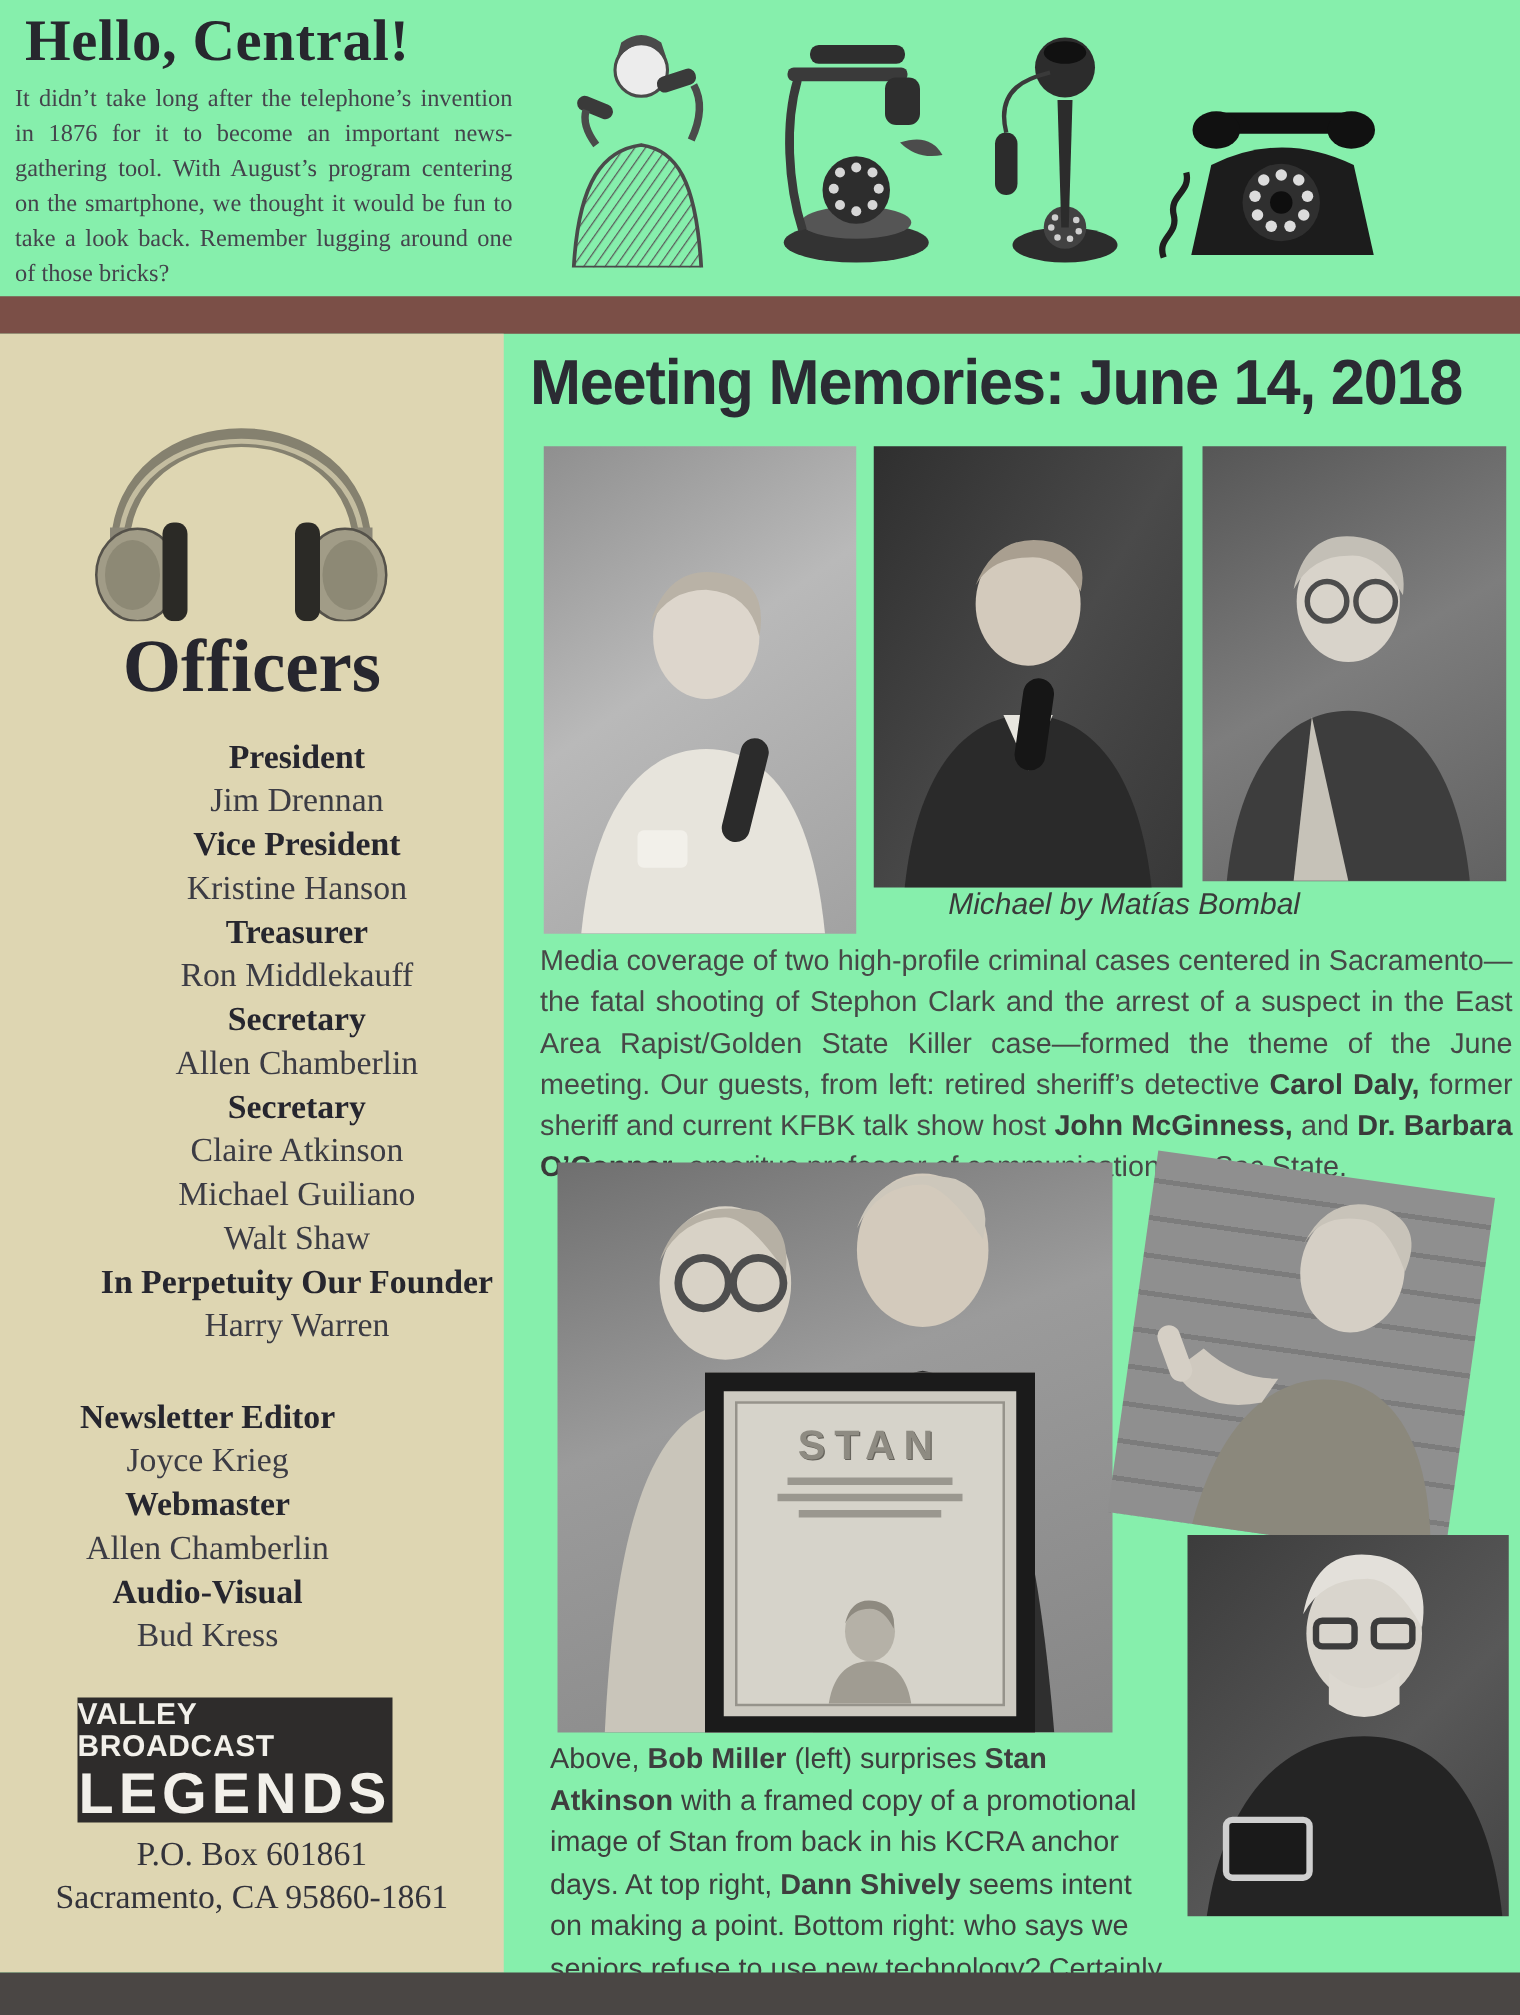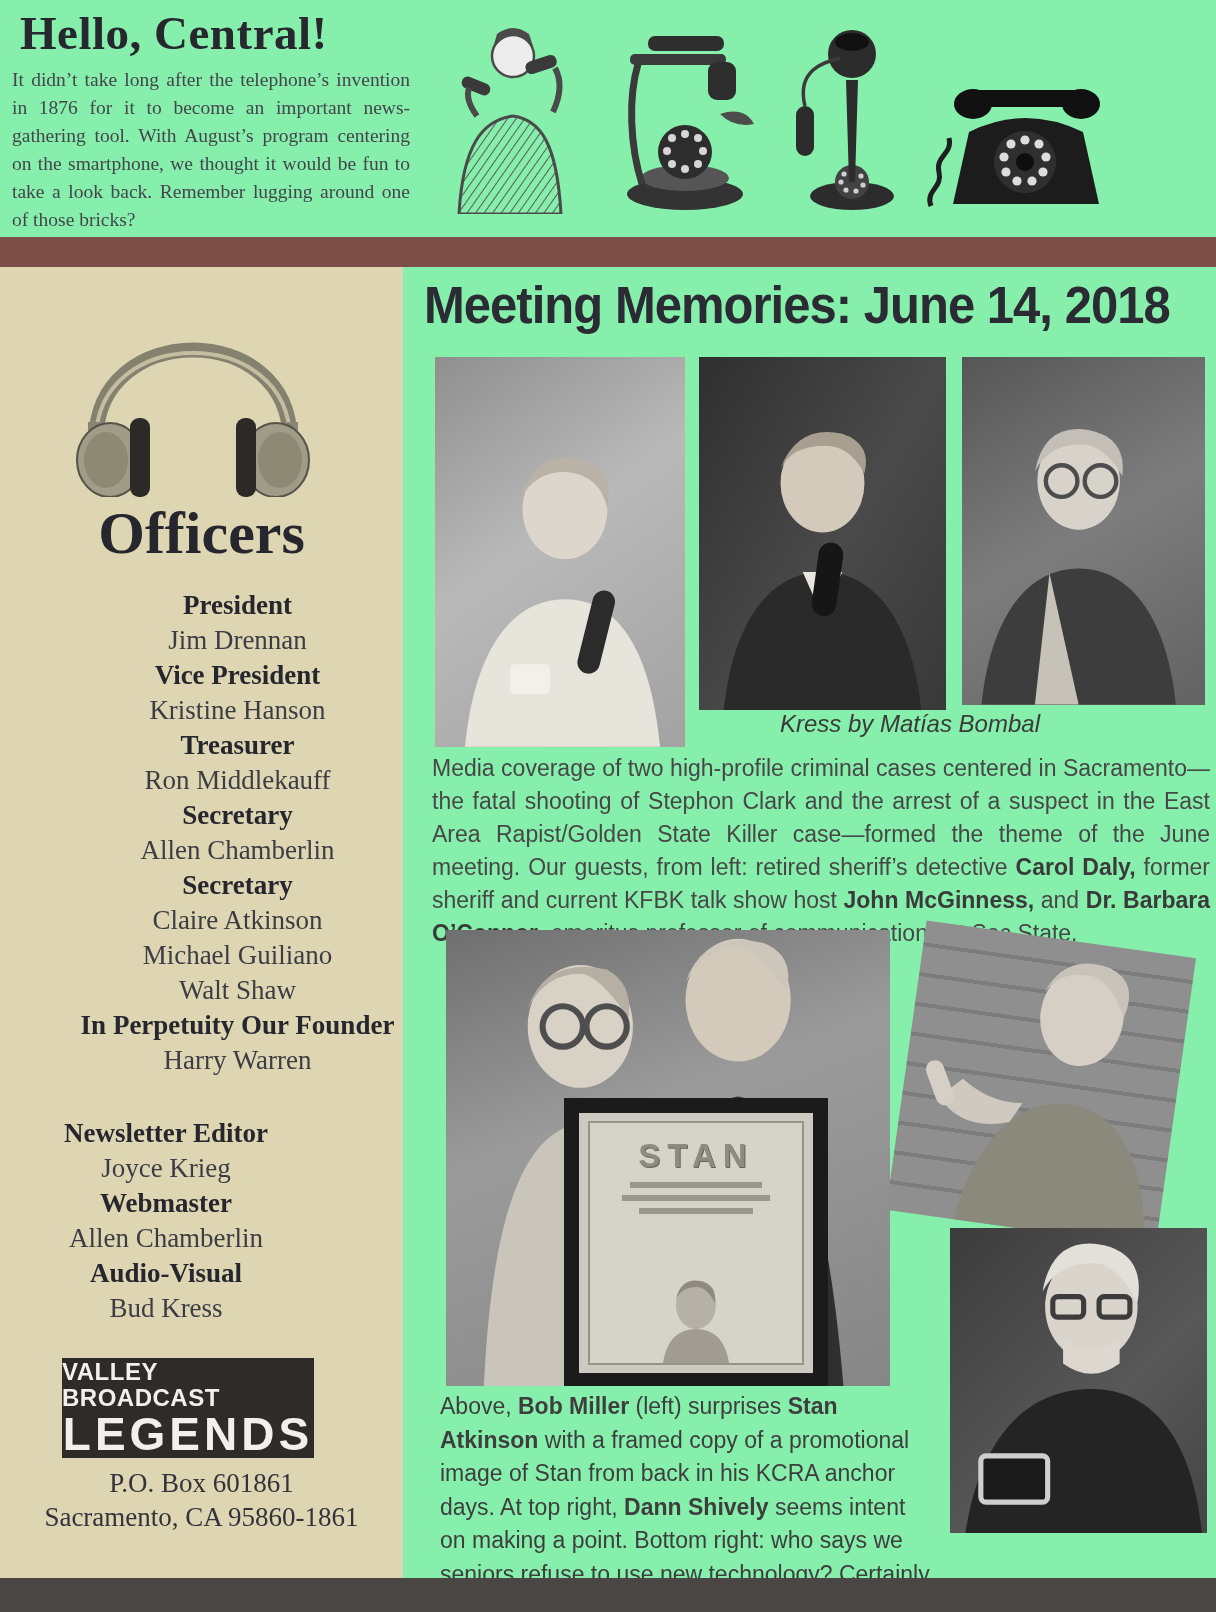--- a/index.html
+++ b/index.html
@@ -242,21 +242,21 @@
       <path d="M30 24 Q34 4 52 7 Q68 10 66 26 Q58 12 48 13 Q36 13 30 24z" fill="#c3bfb6"></path>
       <circle cx="41" cy="28" r="6.5" fill="none" stroke="#4c4c4c" stroke-width="1.8"></circle>
       <circle cx="57" cy="28" r="6.5" fill="none" stroke="#4c4c4c" stroke-width="1.8"></circle>
       <path d="M8 120 C12 82 28 64 48 64 C68 64 84 82 88 120 Z" fill="#3d3d3d"></path>
       <path d="M36 66 L48 120 L30 120 Z" fill="#c6c2b8"></path>
     </svg>
   </div>
 
   <div class="abs credit">
     
-  <span class="seg">Kress by </span><span class="seg bold">Matías Bombal</span></div>
+  <span class="seg">Michael by </span><span class="seg bold">Matías Bombal</span></div>
 
   <div class="abs intro">
     
   <span class="seg">Media coverage of two high-profile criminal cases centered in Sacramento—the fatal shooting of Stephon Clark and the arrest of a suspect in the East Area Rapist/Golden State Killer case—formed the theme of the June meeting. Our guests, from left: retired sheriff’s detective </span><span class="seg bold">Carol Daly,</span><span class="seg"> former sheriff and current KFBK talk show host </span><span class="seg bold">John McGinness,</span><span class="seg"> and </span><span class="seg bold">Dr. Barbara O’Connor</span><span class="seg">, emeritus professor of communications at Sac State.</span></div>
 
   <div class="photo ph-big">
     <svg viewBox="0 0 100 104" preserveAspectRatio="xMidYMin meet" style="top:0;bottom:auto;height:100%">
       <ellipse cx="30" cy="22" rx="12" ry="14" fill="#d8d2c6"></ellipse>
       <path d="M18 18 Q22 6 36 9 Q42 12 41 20 Q34 10 30 10 Q22 10 18 18z" fill="#b6b0a4"></path>
       <circle cx="26" cy="22" r="4.6" fill="none" stroke="#4e4e4e" stroke-width="1.4"></circle>

